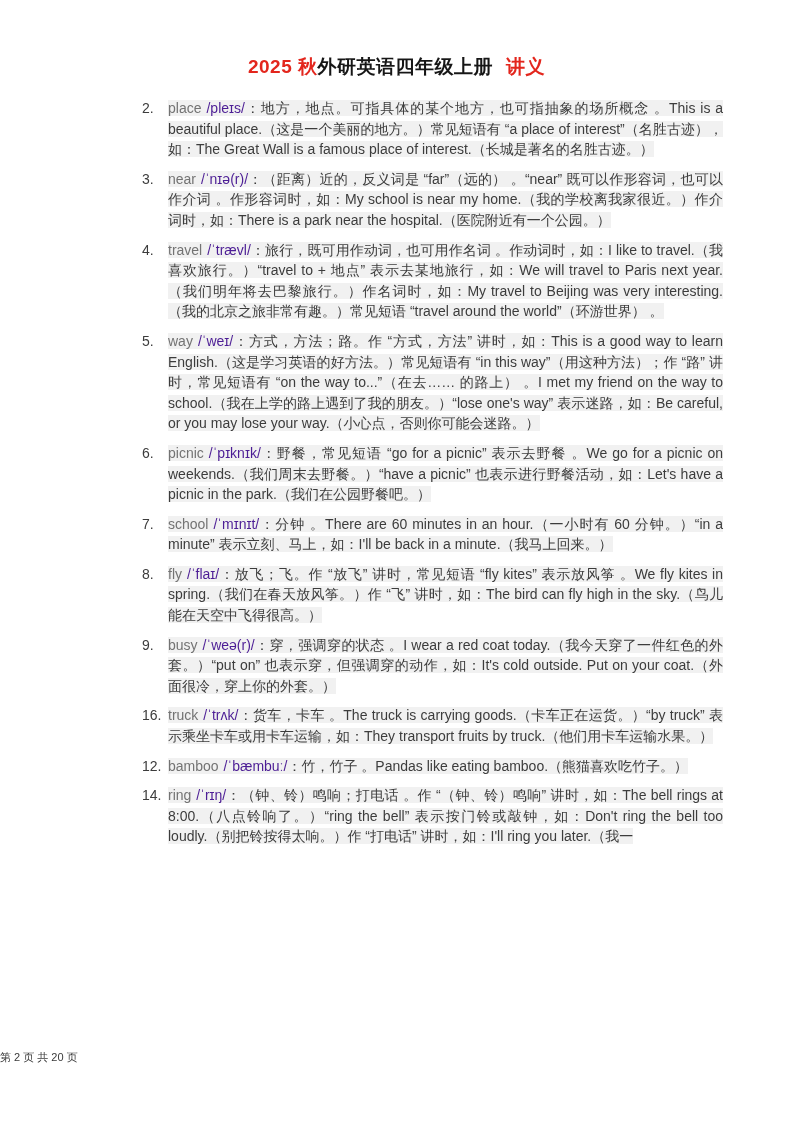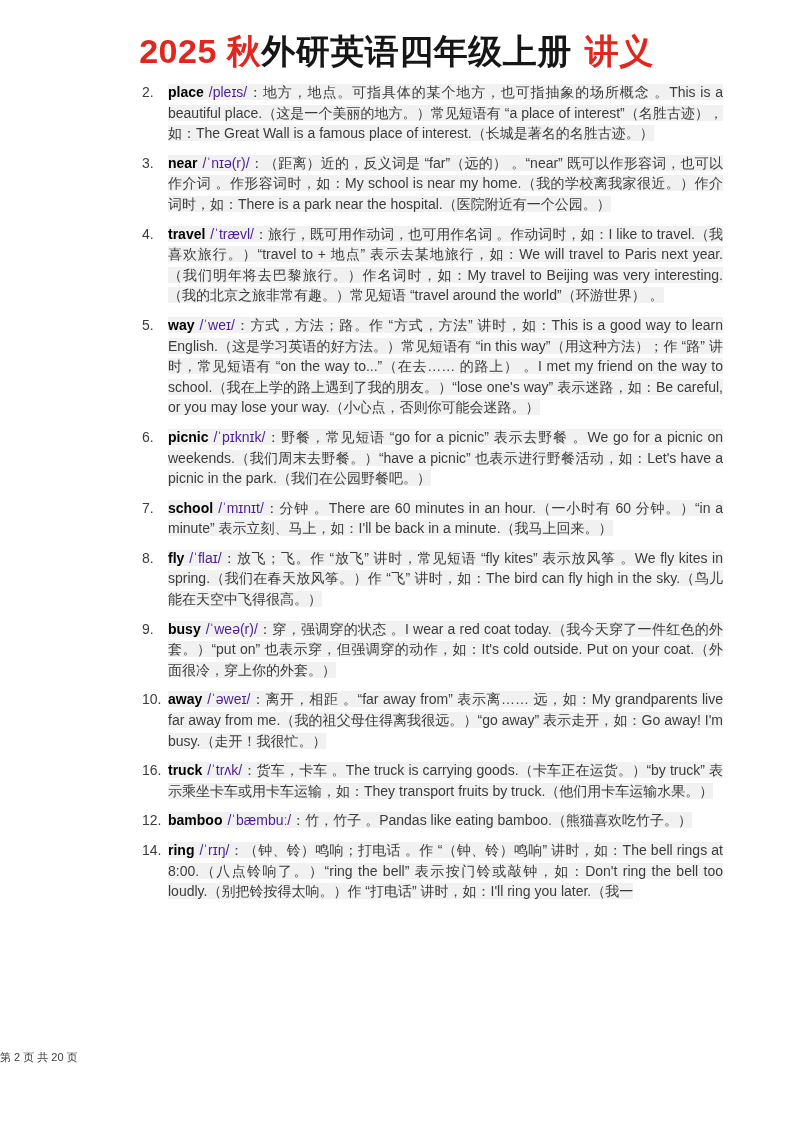--- a/index.html
+++ b/index.html
@@ -11,23 +11,23 @@
     font-family:"Liberation Sans","DejaVu Sans",sans-serif;
     -webkit-font-smoothing:antialiased;
   }
   .page{
     position:absolute;
     top:0;left:0;
     width:793px;height:1122px;
   }
   .title{
     margin:0;
-    padding-top:34px;
+    padding-top:50px;
     text-align:center;
-    font-size:34px;
+    font-size:19px;
     line-height:34px;
     font-weight:700;
     letter-spacing:0.5px;
     margin-bottom:14px;
     white-space:nowrap;
   }
   .title .red{color:#e3261d;}
   .title .dark{color:#161616;}
   .title .suffix{margin-left:13px;}
   .content{
@@ -49,22 +49,22 @@
   .entry-body{
     flex:1;
     margin:0;
     font-size:14px;
     line-height:20.6px;
     text-align:justify;
     color:#3c3c3c;
   }
   .hl{background:#f1f1f1;}
   .word{
-    color:#000000;
-    font-weight:700;
+    color:#737373;
+    font-weight:400;
     margin-right:5px;
   }
   .phon{color:#4c1d95;}
   .btxt{color:#3c3c3c;}
   .footer{
     position:absolute;
     top:1050px;
     left:0;right:0;
     text-align:left;
     font-size:11px;
@@ -113,24 +113,20 @@
     <div class="entry">
       <span class="num">8.</span>
       <p class="entry-body"><span class="hl"><span class="word">fly</span><span class="phon">/ˈflaɪ/</span><span class="btxt">：放飞；飞。作 “放飞” 讲时，常见短语 “fly kites” 表示放风筝 。We fly kites in spring.（我们在春天放风筝。）作 “飞” 讲时，如：The bird can fly high in the sky.（鸟儿能在天空中飞得很高。）</span></span></p>
     </div>
 
     <div class="entry">
       <span class="num">9.</span>
       <p class="entry-body"><span class="hl"><span class="word">busy</span><span class="phon">/ˈweə(r)/</span><span class="btxt">：穿，强调穿的状态 。I wear a red coat today.（我今天穿了一件红色的外套。）“put on” 也表示穿，但强调穿的动作，如：It's cold outside. Put on your coat.（外面很冷，穿上你的外套。）</span></span></p>
     </div>
 
-    <div class="entry">
-      <span class="num">10.</span>
-      <p class="entry-body"><span class="hl"><span class="word">away</span><span class="phon">/ˈəweɪ/</span><span class="btxt">：离开，相距 。“far away from” 表示离…… 远，如：My grandparents live far away from me.（我的祖父母住得离我很远。）“go away” 表示走开，如：Go away! I'm busy.（走开！我很忙。）</span></span></p>
-    </div>
 
     <div class="entry">
       <span class="num">16.</span>
       <p class="entry-body"><span class="hl"><span class="word">truck</span><span class="phon">/ˈtrʌk/</span><span class="btxt">：货车，卡车 。The truck is carrying goods.（卡车正在运货。）“by truck” 表示乘坐卡车或用卡车运输，如：They transport fruits by truck.（他们用卡车运输水果。）</span></span></p>
     </div>
 
     <div class="entry">
       <span class="num">12.</span>
       <p class="entry-body"><span class="hl"><span class="word">bamboo</span><span class="phon">/ˈbæmbuː/</span><span class="btxt">：竹，竹子 。Pandas like eating bamboo.（熊猫喜欢吃竹子。）</span></span></p>
     </div>

